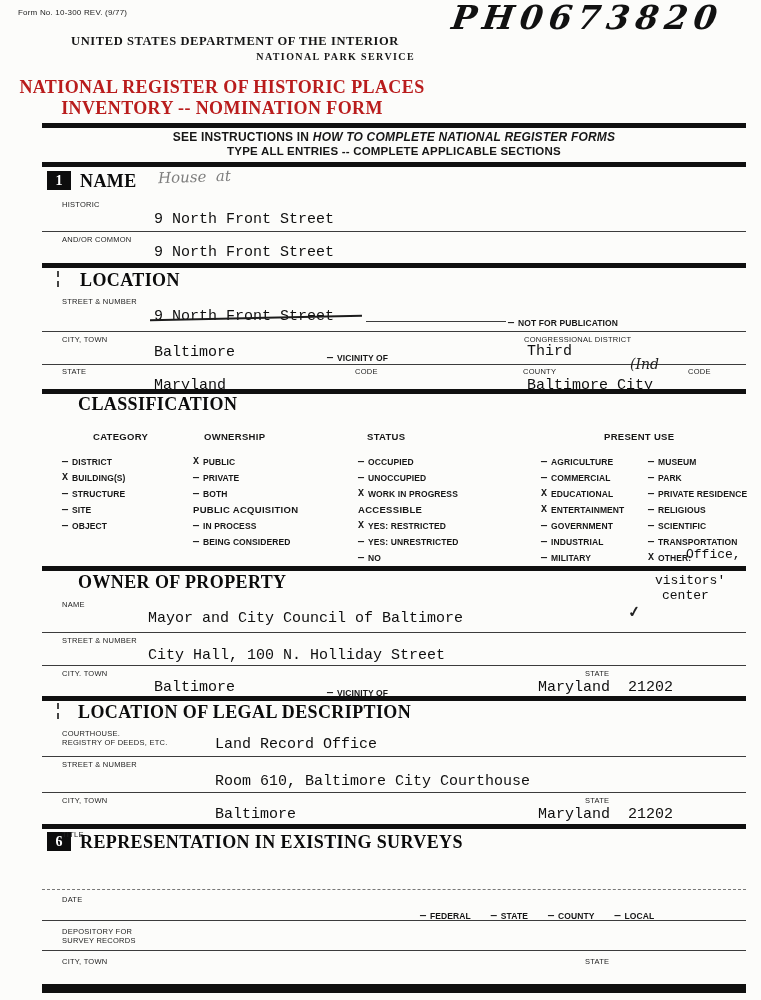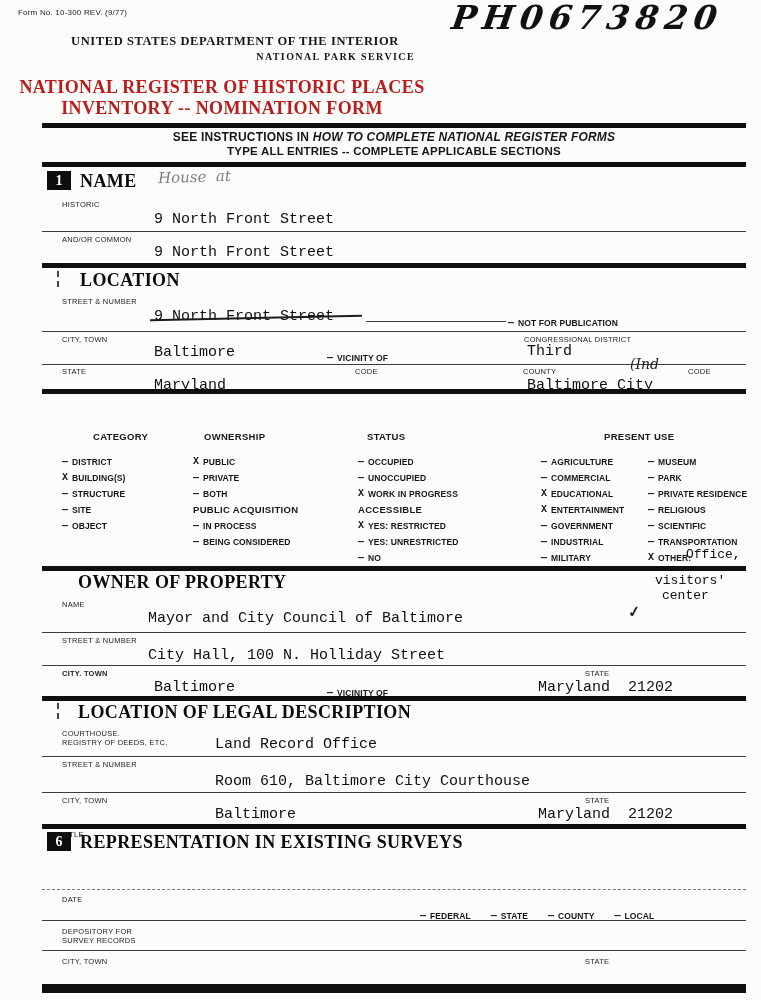--- a/index.html
+++ b/index.html
@@ -82,20 +82,21 @@
   <div class="abs thin" style="left:42px;top:364px;width:704px;"></div>
   <div class="abs tiny" style="left:62px;top:367px;">STATE</div>
   <div class="abs tiny" style="left:355px;top:367px;">CODE</div>
   <div class="abs tiny" style="left:523px;top:367px;">COUNTY</div>
   <div class="abs hand" style="left:630px;top:356px;font-size:14px;">(Ind</div>
   <div class="abs tiny" style="left:688px;top:367px;">CODE</div>
   <div class="abs typed" style="left:154px;top:377px;">Maryland</div>
   <div class="abs typed" style="left:527px;top:377px;">Baltimore City</div>
   <div class="abs bar" style="left:42px;top:389px;width:704px;"></div>
 
+  <div class="abs heading" style="left:78px;top:394px;">CLASSIFICATION</div>
   <div class="abs colhdr" style="left:93px;top:431px;">CATEGORY</div>
   <div class="abs colhdr" style="left:204px;top:431px;">OWNERSHIP</div>
   <div class="abs colhdr" style="left:367px;top:431px;">STATUS</div>
   <div class="abs colhdr" style="left:604px;top:431px;">PRESENT USE</div>
 
   <div class="abs clscol" style="left:62px;top:451px;">
     <div class="clsitem"><span class="mark">—</span><span>DISTRICT</span></div>
     <div class="clsitem"><span class="mark">X</span><span>BUILDING(S)</span></div>
     <div class="clsitem"><span class="mark">—</span><span>STRUCTURE</span></div>
     <div class="clsitem"><span class="mark">—</span><span>SITE</span></div>
@@ -147,21 +148,21 @@
   <div class="abs typed small" style="left:662px;top:588px;">center</div>
 
   <div class="abs heading" style="left:78px;top:572px;">OWNER OF PROPERTY</div>
   <div class="abs tiny" style="left:62px;top:600px;">NAME</div>
   <div class="abs typed" style="left:148px;top:610px;">Mayor and City Council of Baltimore</div>
   <div class="abs check" style="left:628px;top:605px;">✓</div>
   <div class="abs thin" style="left:42px;top:632px;width:704px;"></div>
   <div class="abs tiny" style="left:62px;top:636px;">STREET &amp; NUMBER</div>
   <div class="abs typed" style="left:148px;top:647px;">City Hall, 100 N. Holliday Street</div>
   <div class="abs thin" style="left:42px;top:665px;width:704px;"></div>
-  <div class="abs tiny" style="left:62px;top:669px;font-weight:bold;">CITY. TOWN</div>
+  <div class="abs tiny" style="left:62px;top:669px;">CITY. TOWN</div>
   <div class="abs tiny" style="left:585px;top:669px;">STATE</div>
   <div class="abs typed" style="left:154px;top:679px;">Baltimore</div>
   <div class="abs clsitem" style="left:327px;top:682px;"><span class="mark">—</span><span>VICINITY OF</span></div>
   <div class="abs typed" style="left:538px;top:679px;">Maryland  21202</div>
   <div class="abs bar" style="left:42px;top:696px;width:704px;"></div>
 
   <div class="abs secmark" style="left:57px;top:703px;"></div>
   <div class="abs heading" style="left:78px;top:702px;">LOCATION OF LEGAL DESCRIPTION</div>
   <div class="abs tiny" style="left:62px;top:729px;">COURTHOUSE.</div>
   <div class="abs tiny" style="left:62px;top:738px;">REGISTRY OF DEEDS, ETC.</div>

